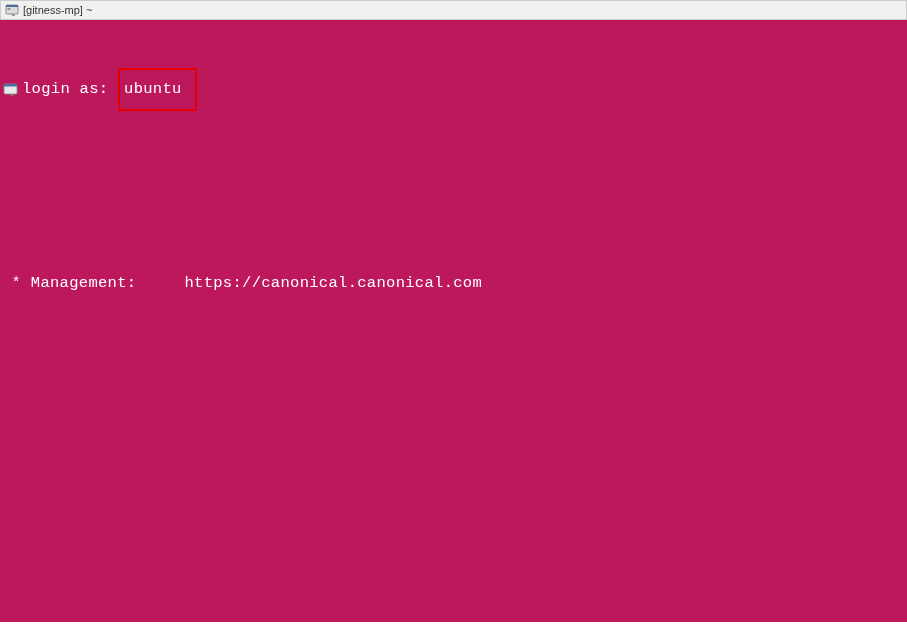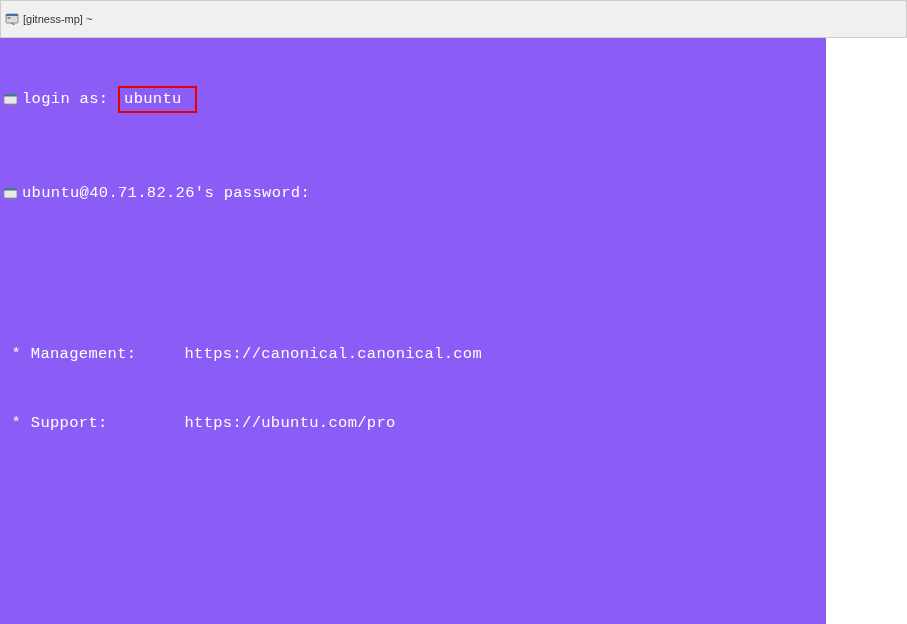--- a/index.html
+++ b/index.html
@@ -4,44 +4,44 @@
   <style>
     * { margin: 0; padding: 0; box-sizing: border-box; }
     body {
       width: 907px;
       height: 624px;
       background: #fff;
       font-family: "Courier New", monospace;
       overflow: hidden;
     }
     .titlebar {
-      height: 38px;
+      height: 20px;
       background: #f0f0f0;
       border: 1px solid #ccc;
       display: flex;
       align-items: center;
       padding-left: 4px;
       gap: 4px;
     }
     .titlebar-icon {
       width: 14px;
       height: 14px;
       display: inline-flex;
       align-items: center;
       justify-content: center;
     }
     .titlebar-text {
       font-family: Tahoma, Arial, sans-serif;
       font-size: 11px;
       color: #333;
     }
     .terminal {
-      background: #8b5cf6;
+      background: #be185d;
       color: #fff;
-      width: 826px;
+      width: 907px;
       height: 602px;
       padding: 2px 0 0 2px;
       font-size: 15.5px;
       line-height: 23px;
       letter-spacing: 0.3px;
       white-space: pre;
       position: relative;
     }
     .line { display: block; white-space: pre; }
     .line-with-icon {
@@ -52,21 +52,21 @@
       width: 18px;
       height: 18px;
       margin-right: 2px;
       display: inline-flex;
       align-items: center;
       justify-content: center;
       flex-shrink: 0;
     }
     .highlight-box {
       border: 2px solid #e60000;
-      padding: 0 4px;
+      padding: 8px 4px;
       display: inline-block;
     }
   </style>
 </head>
 <body>
 
 <div class="titlebar">
   <span class="titlebar-icon">
     <svg width="14" height="14" viewBox="0 0 14 14">
       <rect x="1" y="2" width="12" height="9" rx="1" fill="#dcdcdc" stroke="#777" stroke-width="0.8"></rect>
@@ -83,34 +83,23 @@
     <span class="line-icon">
       <svg width="16" height="16" viewBox="0 0 16 16">
         <rect x="1" y="2" width="13" height="10" rx="1" fill="#e8e8e8" stroke="#888" stroke-width="0.8"></rect>
         <rect x="1" y="2" width="13" height="2.5" fill="#4a6fa5"></rect>
         <path d="M7 12 L9 14 L11 14 L9 12 Z" fill="#888"></path>
       </svg>
     </span>
     <span>login as:</span><span>&nbsp;</span><span class="highlight-box"><span>ubuntu</span>&nbsp;</span>
   </span>
 
-  <span class="line line-with-icon">
-    <span class="line-icon">
-      <svg width="16" height="16" viewBox="0 0 16 16">
-        <rect x="1" y="2" width="13" height="10" rx="1" fill="#e8e8e8" stroke="#888" stroke-width="0.8"></rect>
-        <rect x="1" y="2" width="13" height="2.5" fill="#4a6fa5"></rect>
-        <path d="M7 12 L9 14 L11 14 L9 12 Z" fill="#888"></path>
-      </svg>
-    </span>
-    <span>ubuntu@40.71.82.26's password:</span>
-  </span>
 
   <span class="line"> </span>
   <span class="line"> * Management:     https://canonical.canonical.com</span>
-  <span class="line"> * Support:        https://ubuntu.com/pro</span>
   <span class="line"> </span>
   
   
   
   
   
   
   
   
   

